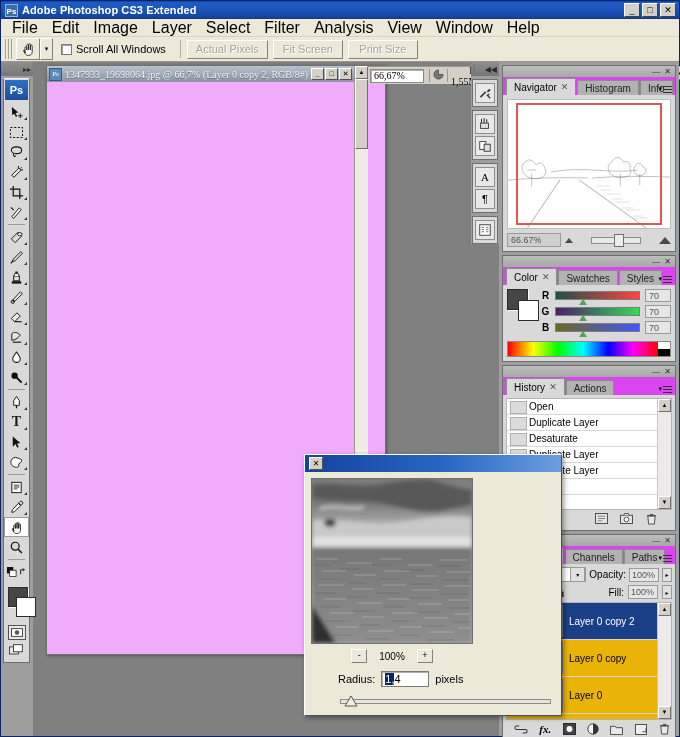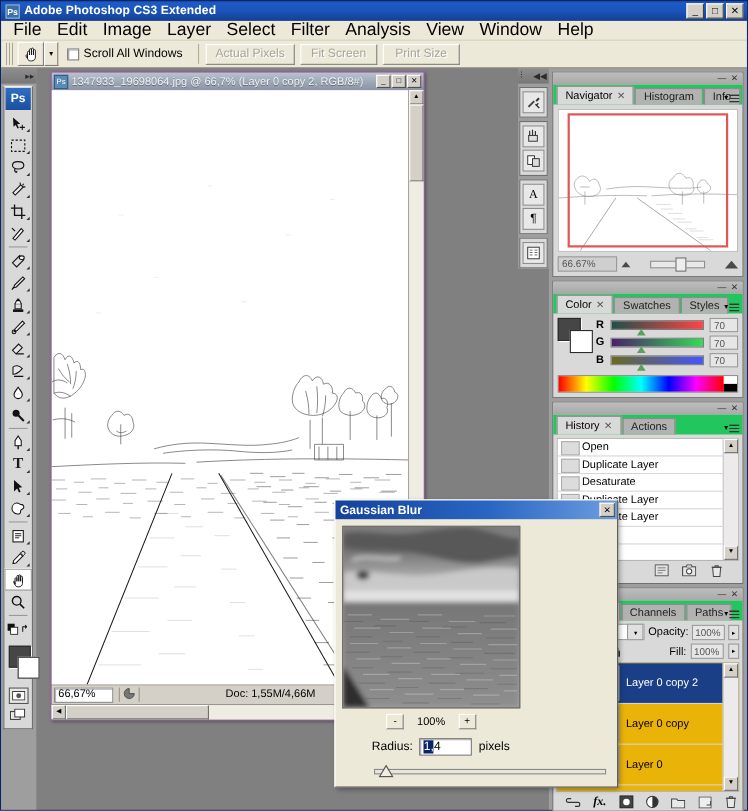--- a/index.html
+++ b/index.html
@@ -82,22 +82,22 @@
     border:1px solid #2b2b2b;box-shadow:1px 1px 0 #fff;}
   .sw-bg{position:absolute;left:12px;top:12px;width:18px;height:18px;background:#fff;
     border:1px solid #2b2b2b;}
   .qmask{height:18px;display:flex;align-items:center;justify-content:center;gap:1px;}
   .qm{width:16px;height:13px;border:1px solid #555;background:#e8e8e8;
     display:flex;align-items:center;justify-content:center;}
   .scrmode{height:18px;display:flex;align-items:center;justify-content:center;}
 
   
   .docwin{position:absolute;left:45px;top:3px;width:340px;height:590px;
-    background:#d946ef;border:1px solid #6f6f6f;box-shadow:1px 1px 3px rgba(0,0,0,.35);
-    display:flex;flex-direction:column;box-sizing:border-box;}
+    background:#f0abfc;border:1px solid #6f6f6f;box-shadow:1px 1px 3px rgba(0,0,0,.35);
+    display:flex;flex-direction:row;box-sizing:border-box;font-family:Liberation Serif, serif;}
   .doc-title{height:16px;flex:0 0 16px;display:flex;align-items:center;
     background:linear-gradient(to bottom,#b9c3cf,#9aa5b4 60%,#8b95a5);
     padding-left:2px;gap:3px;}
   .doc-ico{width:11px;height:11px;background:#5b8ab5;border:1px solid #355b80;
     font-size:7px;color:#fff;text-align:center;line-height:11px;}
   .doc-title-txt{flex:1;font-size:10px;color:#f2f2f2;white-space:nowrap;overflow:hidden;
     text-shadow:0 1px 0 rgba(0,0,0,.35);}
   .doc-btns{display:flex;gap:1px;padding-right:2px;}
   .dbtn{width:13px;height:12px;background:#d4d0c8;border:1px solid;
     border-color:#fff #505050 #505050 #fff;font-size:7px;line-height:10px;
@@ -136,21 +136,21 @@
     box-sizing:border-box;}
 
   
   .rdock{position:absolute;right:0;top:0;bottom:0;width:180px;background:#9e9e9e;
     display:flex;flex-direction:column;}
   .panel{background:#d9d9d9;border:1px solid #6f6f6f;margin:3px 3px 0 3px;
     display:flex;flex-direction:column;}
   .panel-top{height:11px;background:linear-gradient(to bottom,#bdbdbd,#a8a8a8);
     display:flex;align-items:center;justify-content:flex-end;gap:4px;padding-right:4px;
     font-size:8px;color:#333;}
-  .tabrow{height:18px;display:flex;align-items:flex-end;background:#22c55e;
+  .tabrow{height:18px;display:flex;align-items:flex-end;background:#d946ef;
     position:relative;padding-left:3px;}
   .ptab{height:15px;padding:0 7px;background:#b2b2b2;border:1px solid #8c8c8c;
     border-bottom:none;display:flex;align-items:center;gap:4px;font-size:10px;
     margin-right:1px;box-sizing:border-box;color:#222;}
   .ptab.active{background:#d9d9d9;color:#000;height:17px;}
   .ptab .x{font-size:9px;color:#555;}
   .pmenu{position:absolute;right:3px;bottom:2px;display:flex;align-items:center;gap:1px;}
   .pmenu .bars{width:9px;height:7px;background:
     linear-gradient(to bottom,#333 0 1px,transparent 1px 3px,#333 3px 4px,transparent 4px 6px,#333 6px 7px);}
   .pbody{padding:4px;}
@@ -1020,21 +1020,20 @@
                   <path d="M1 3h10M4.5 1.5h3V3h-3z" fill="none" stroke="#444"></path>
                 </svg>
             </div>
           </div>
         </div>
       </div>
     </div>
 
     <div class="dialog">
       <div class="dlg-title">
-        <b>Gaussian Blur</b>
         <div class="dlg-x">✕</div>
       </div>
       <div class="dlg-body">
         <div class="dlg-left">
           <div class="prev">
             <svg width="100%" height="100%" viewBox="0 0 160 164" preserveAspectRatio="none">
               <defs>
                 <linearGradient id="skyg" x1="0" y1="0" x2="0" y2="1">
                   <stop offset="0" stop-color="#7d7d7d"></stop>
                     <stop offset="1" stop-color="#a8a8a8"></stop>

